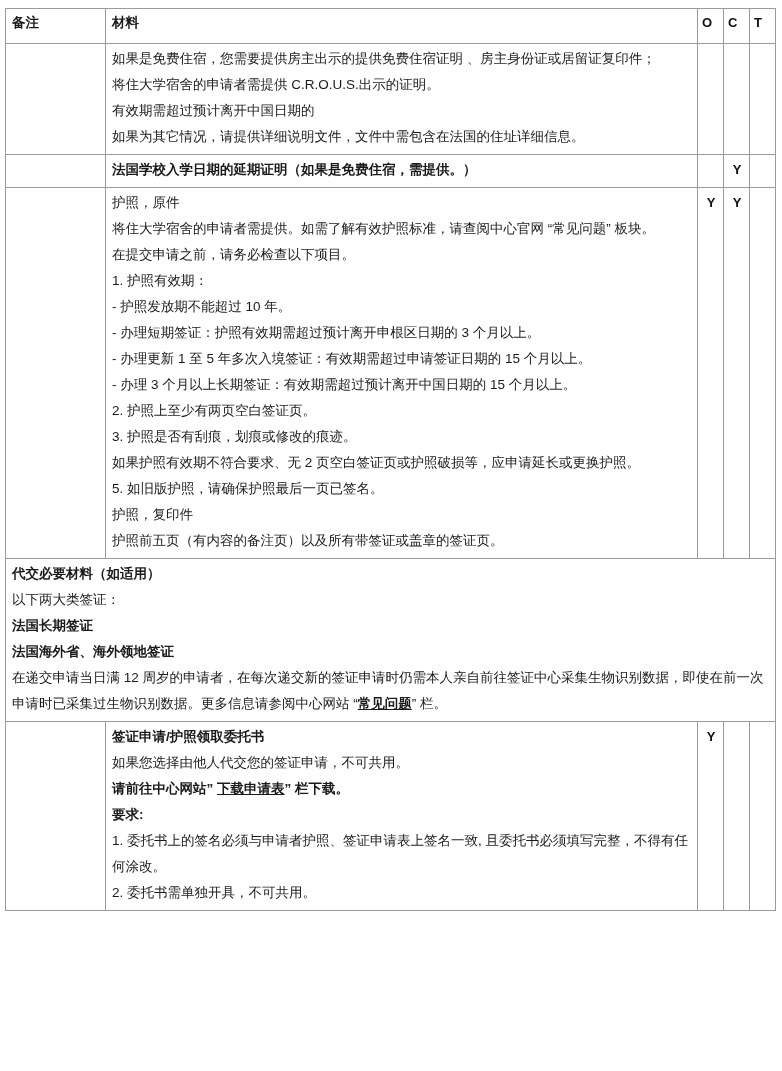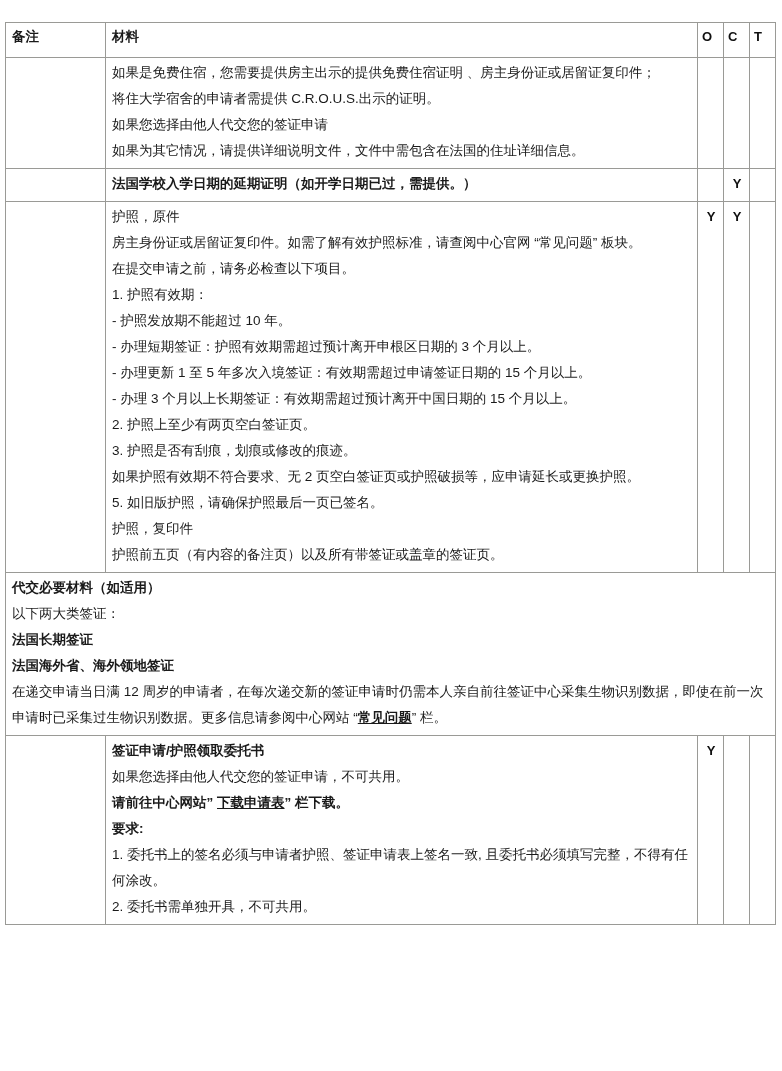--- a/index.html
+++ b/index.html
@@ -13,22 +13,21 @@
     overflow: hidden;
     font-family: "Liberation Sans", "DejaVu Sans", sans-serif;
     color: #1a1a1a;
     -webkit-font-smoothing: antialiased;
   }
   #page {
     position: relative;
     width: 782px;
     height: 791px;
     box-sizing: border-box;
-    padding: 16px 5px 0 5px;
-    margin-top: 6px;
+    padding: 8px 5px 0 5px;
   }
   table.doc-table {
     border-collapse: collapse;
     table-layout: fixed;
     width: 770px;
     font-size: 13.5px;
     line-height: 26px;
   }
   table.doc-table td {
     border: 1px solid #9a9a96;
@@ -99,43 +98,43 @@
         <td class="header-cell flag-cell hdr">O</td>
         <td class="header-cell flag-cell hdr">C</td>
         <td class="header-cell flag-cell hdr">T</td>
       </tr>
 
       <tr>
         <td class="remark-cell"></td>
         <td>
           <p class="para">如果是免费住宿，您需要提供房主出示的提供免费住宿证明 、房主身份证或居留证复印件；</p>
           <p class="para">将住大学宿舍的申请者需提供 C.R.O.U.S.出示的证明。</p>
-          <p class="para">如果您选择由他人代交您的签证申请</p>
+          <p class="para">有效期需超过预计离开中国日期的</p>
           <p class="para">如果为其它情况，请提供详细说明文件，文件中需包含在法国的住址详细信息。</p>
         </td>
         <td class="flag-cell"></td>
         <td class="flag-cell"></td>
         <td class="flag-cell"></td>
       </tr>
 
       <tr>
         <td class="remark-cell"></td>
         <td>
-          <p class="para bold">法国学校入学日期的延期证明（如开学日期已过，需提供。）</p>
+          <p class="para bold">法国学校入学日期的延期证明（如果是免费住宿，需提供。）</p>
         </td>
         <td class="flag-cell"></td>
         <td class="flag-cell">Y</td>
         <td class="flag-cell"></td>
       </tr>
 
       <tr>
         <td class="remark-cell"></td>
         <td>
           <p class="para">护照，原件</p>
-          <p class="para">房主身份证或居留证复印件。如需了解有效护照标准，请查阅中心官网 “常见问题” 板块。</p>
+          <p class="para">将住大学宿舍的申请者需提供。如需了解有效护照标准，请查阅中心官网 “常见问题” 板块。</p>
           <p class="para">在提交申请之前，请务必检查以下项目。</p>
           <p class="para">1. 护照有效期：</p>
           <p class="para">- 护照发放期不能超过 10 年。</p>
           <p class="para">- 办理短期签证：护照有效期需超过预计离开申根区日期的 3 个月以上。</p>
           <p class="para">- 办理更新 1 至 5 年多次入境签证：有效期需超过申请签证日期的 15 个月以上。</p>
           <p class="para">- 办理 3 个月以上长期签证：有效期需超过预计离开中国日期的 15 个月以上。</p>
           <p class="para">2. 护照上至少有两页空白签证页。</p>
           <p class="para">3. 护照是否有刮痕，划痕或修改的痕迹。</p>
           <p class="para">如果护照有效期不符合要求、无 2 页空白签证页或护照破损等，应申请延长或更换护照。</p>
           <p class="para">5. 如旧版护照，请确保护照最后一页已签名。</p>

